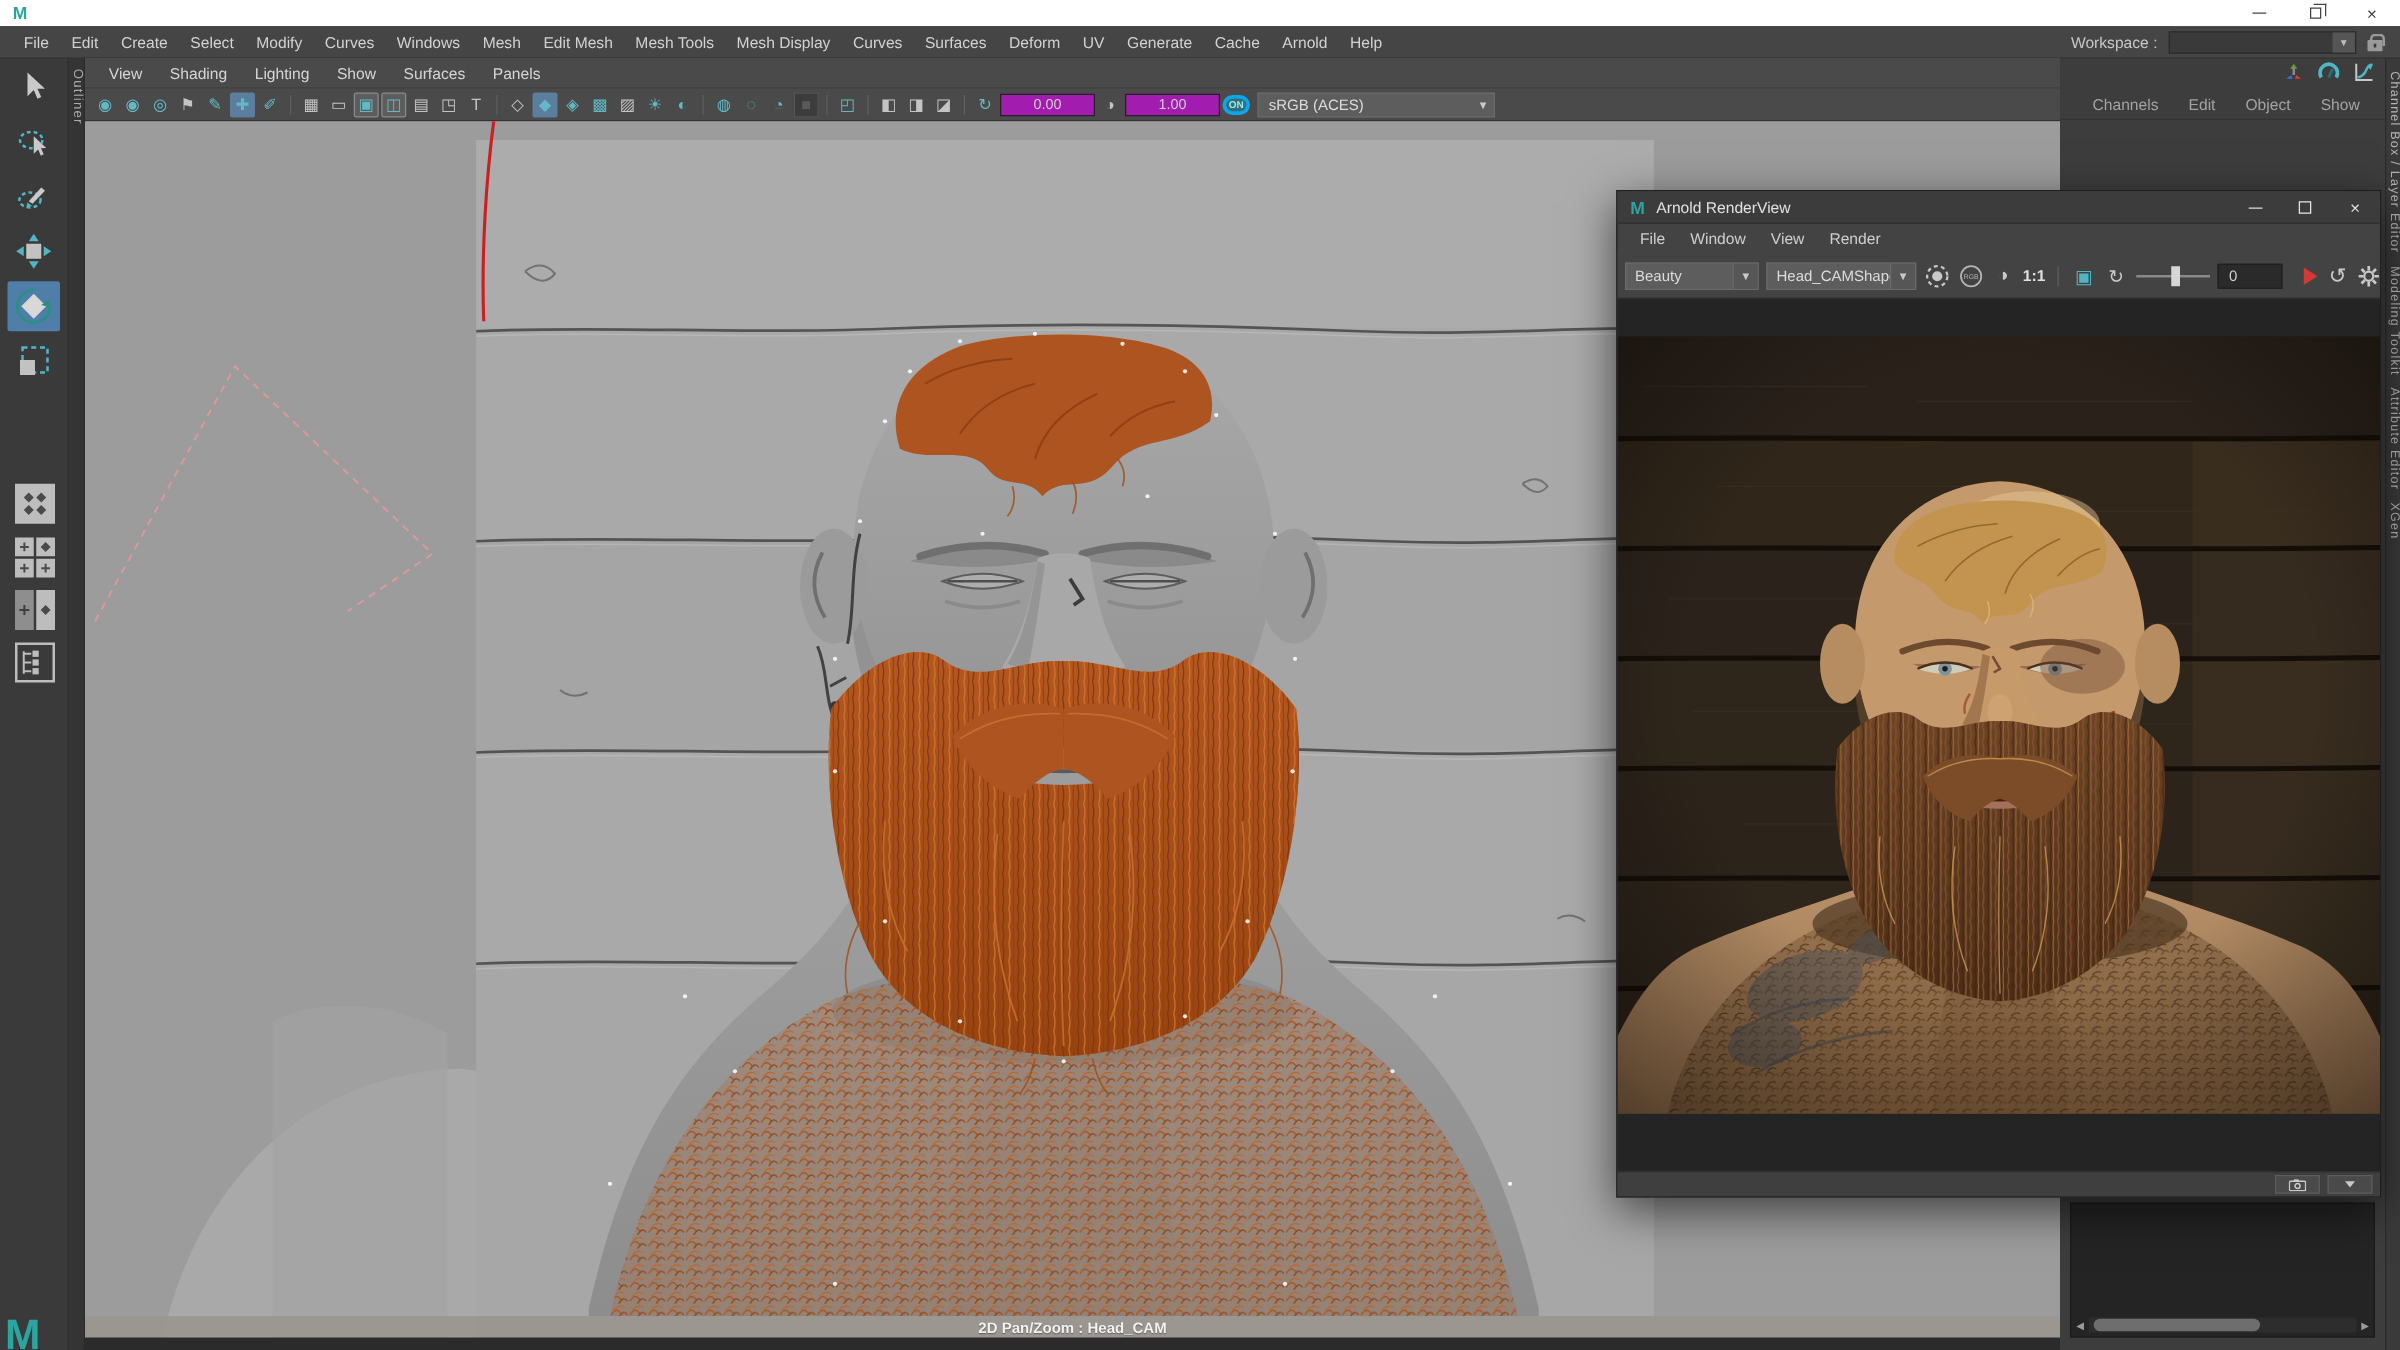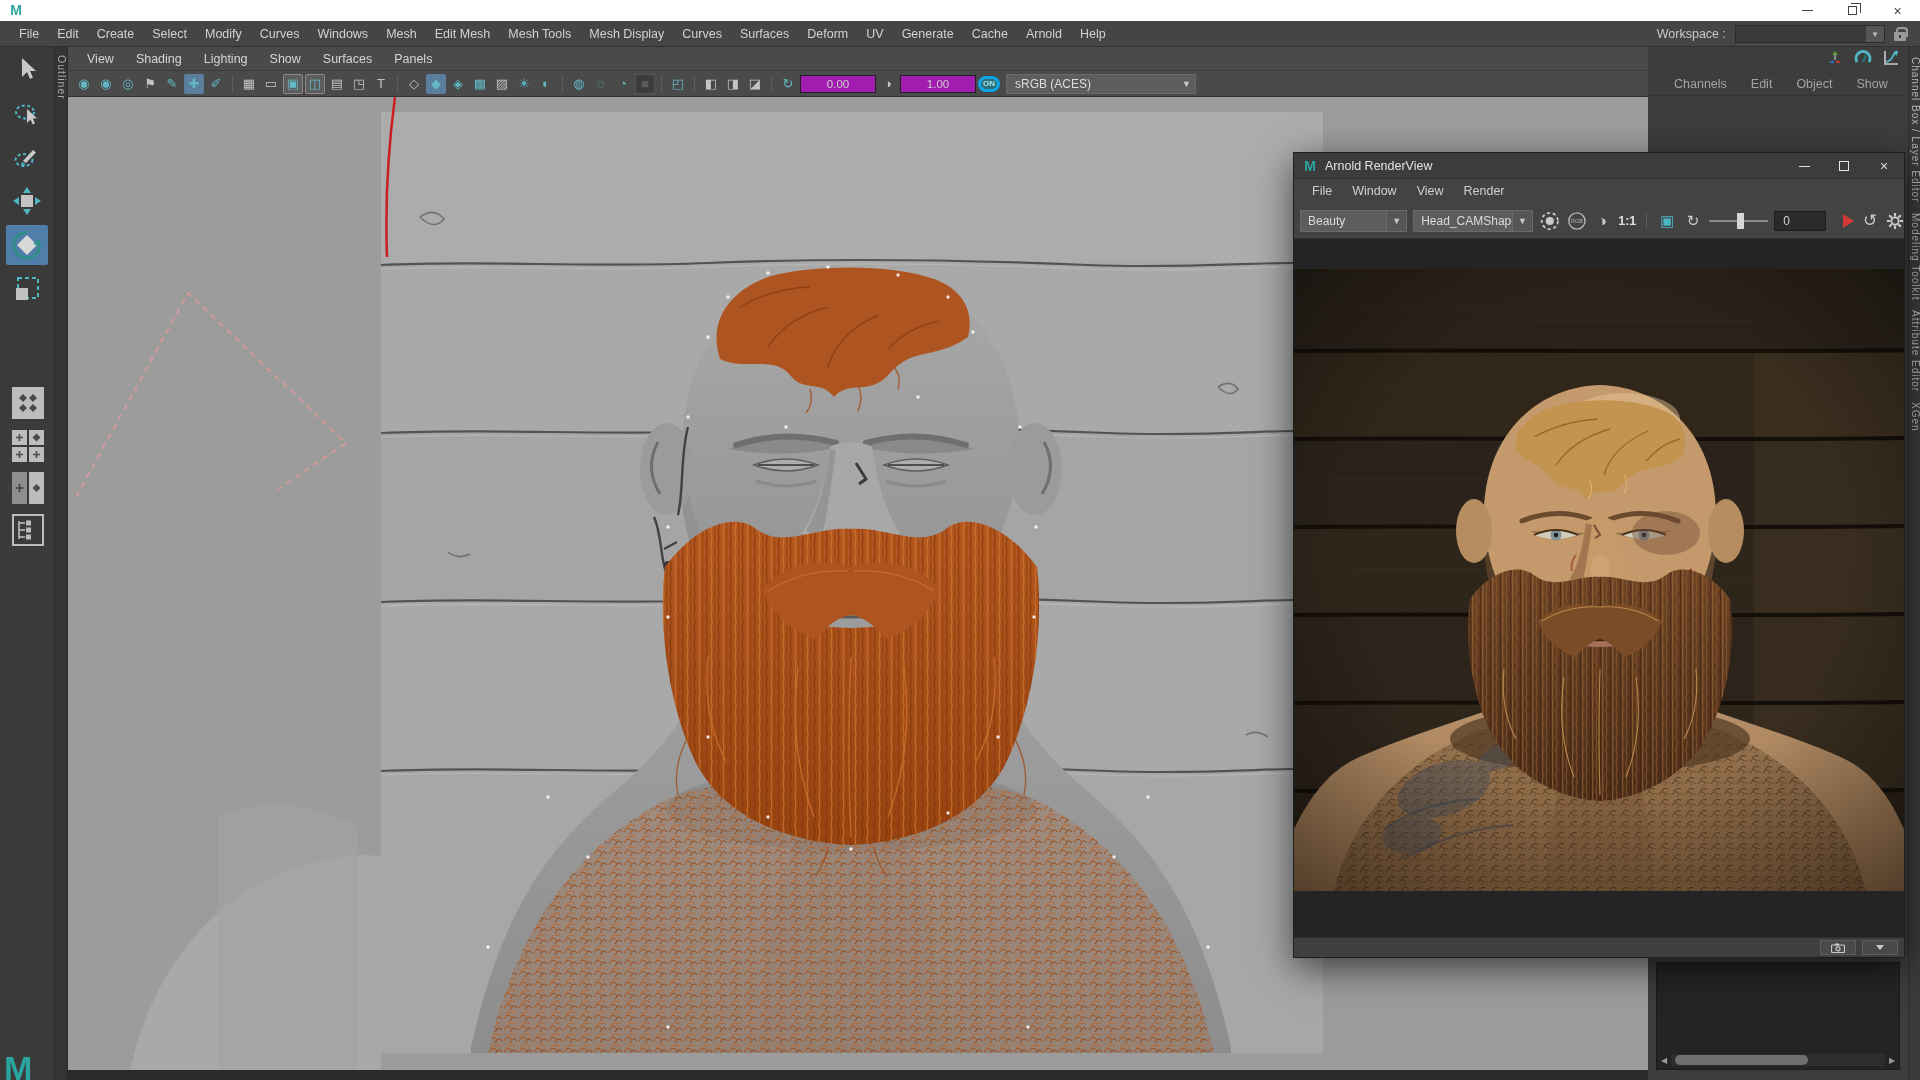--- a/index.html
+++ b/index.html
@@ -509,20 +509,23 @@
           <circle cx="960" cy="930" r="1.7"></circle>
           <circle cx="850" cy="300" r="1.7"></circle>
         <circle cx="718" cy="330" r="1.7"></circle>
       </g>
 
       <path d="M327,0 C321,45 317,105 319,160" stroke="#cc1f1f" stroke-width="2.5" fill="none"></path>
 
       <path d="M8,400 L120,196 L278,346 L210,392" stroke="#dc9a96" stroke-width="1.6" fill="none" stroke-dasharray="6 5"></path>
     </svg>
 
+    <div id="cam-bar">
+      <span>2D Pan/Zoom : Head_CAM</span>
+    </div>
     <div id="below-cam"></div>
   </div>
 
   <div id="right-panel">
     <div id="rp-icons">
       <svg width="18" height="18" viewBox="0 0 18 18">
           <path d="M9,2 L12,6 L6,6 Z" fill="#5aa02c"></path>
           <rect x="8" y="5" width="2" height="6" fill="#8a8a8a"></rect>
           <path d="M3,14 L7,11 L8,14 Z" fill="#3a6fd8"></path>
           <path d="M15,14 L11,11 L10,14 Z" fill="#d83a3a"></path>

